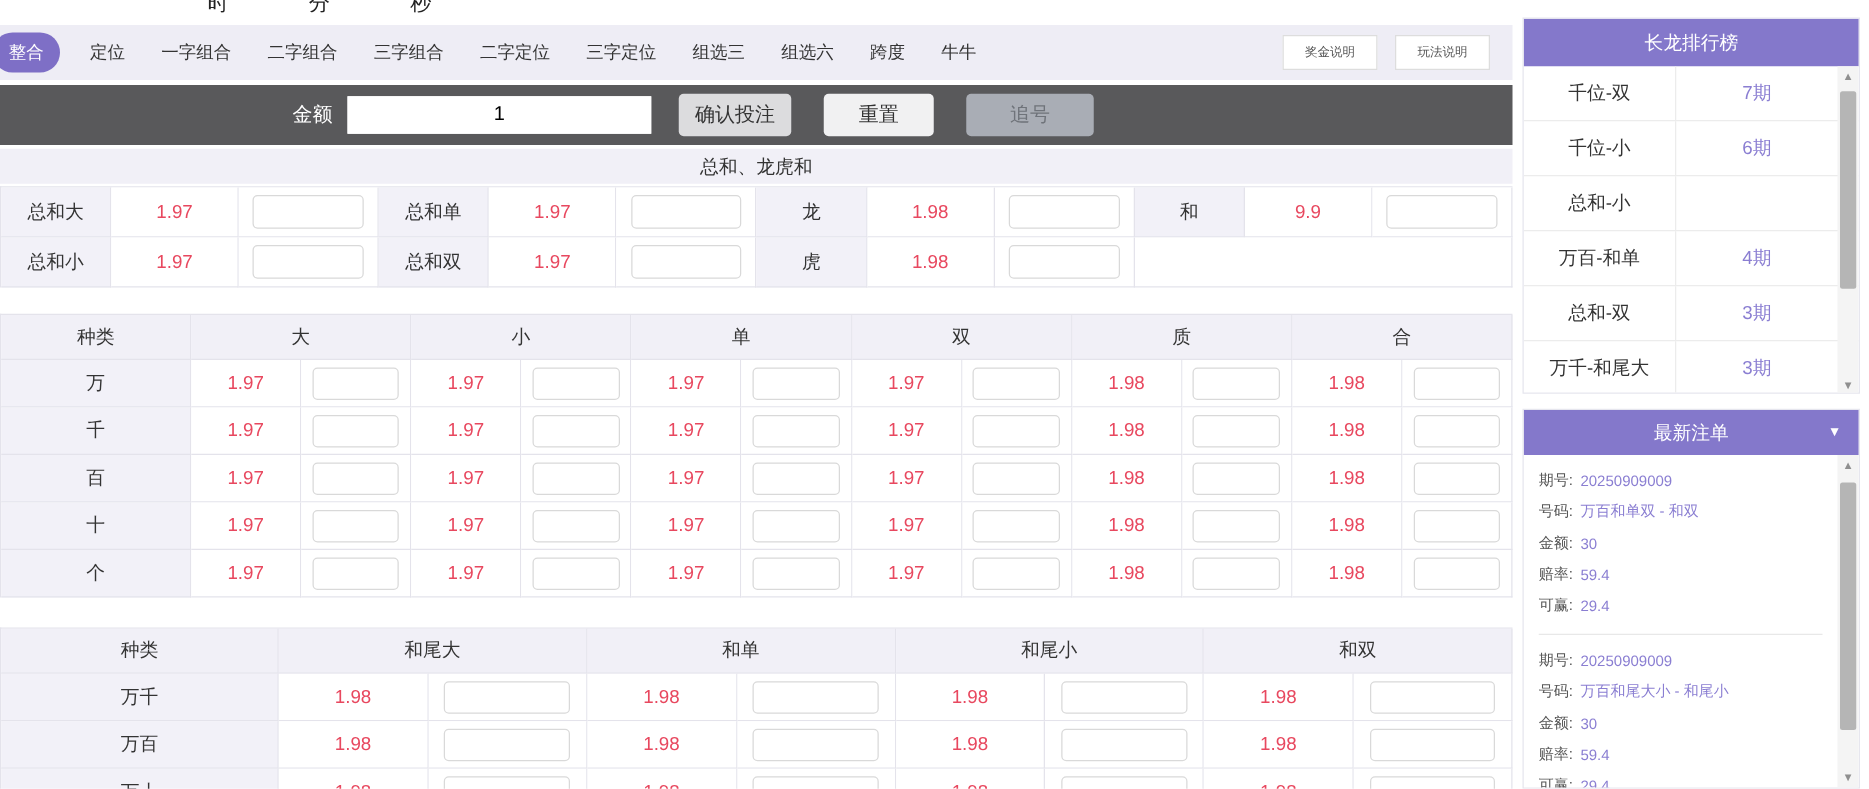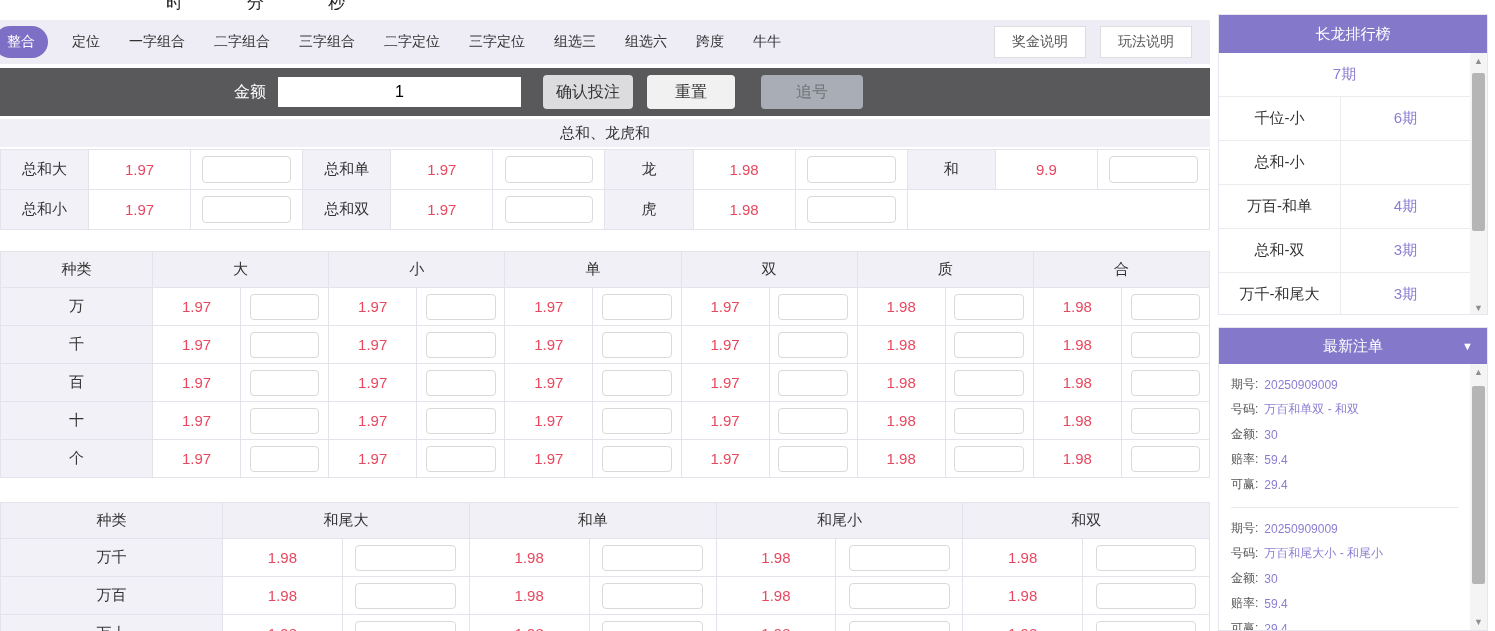--- a/index.html
+++ b/index.html
@@ -11,29 +11,29 @@
   
   .timer-strip { height:10px; overflow:hidden; position:relative; }
   .timer-strip span { position:absolute; top:-9px; font-size:17px; color:#222; }
   .t-h { left:166px; } .t-m { left:247px; } .t-s { left:328px; }
 
   
   .tabbar { margin-top:10px; height:44px; background:#eeedf5; display:flex; align-items:center; font-size:14px; }
   .tab { color:#333; margin-right:29px; cursor:pointer; white-space:nowrap; }
   .tab.active { background:#7e6fc6; color:#fff; padding:7px 13px; border-radius:16px; margin-left:-6px; margin-right:24px; }
   .tab-btns { margin-left:auto; display:flex; gap:14px; margin-right:18px; }
-  .tbtn { background:#fff; border:1px solid #ddd; border-radius:0; padding:6px 17px; font-size:14px; color:#555; cursor:pointer; }
+  .tbtn { background:#fff; border:1px solid #ddd; border-radius:0; padding:6px 17px; font-size:10px; color:#555; cursor:pointer; }
 
   
   .darkbar { margin-top:4px; height:48px; background:#59595b; display:flex; align-items:center; }
   .amt-label { color:#fff; font-size:16px; margin-left:234px; }
   .amt-input { width:243px; height:30px; margin-left:12px; border:1px solid #fff; background:#fff; text-align:center; font-size:16px; outline:none; }
   .dbtn { height:34px; border:none; border-radius:4px; font-size:16px; cursor:pointer; }
   .dbtn.confirm { width:90px; margin-left:22px; background:#dcdcde; color:#333; }
-  .dbtn.reset   { width:88px;  margin-left:14px; background:#f1f1f2; color:#333; }
+  .dbtn.reset   { width:88px;  margin-left:26px; background:#f1f1f2; color:#333; }
   .dbtn.chase   { width:102px; margin-left:26px; background:#a9adb5; color:#6f737a;text-align:center; }
 
   .sec-title { margin-top:3px; height:28px; background:#f1f0f7; display:flex; align-items:center; justify-content:center; font-size:15px; }
 
   
   .tbl { display:grid; border-left:1px solid #e4e3eb; border-top:1px solid #e4e3eb; background:#fff; }
   .c { border-right:1px solid #e4e3eb; border-bottom:1px solid #e4e3eb; display:flex; align-items:center; justify-content:center; font-size:15px; background:#fff; }
   .lbl { background:#f2f1f8; }
   .hdr { background:#f1f0f7; }
   .odds { color:#e8485f; }
@@ -352,20 +352,21 @@
       </div>
   </div>
 </div>
 
 <div class="sidebar">
 
   <div class="panel p1">
     <div class="phead">长龙排行榜</div>
     <div class="plist">
       <div class="drow">
+        <div class="dname">千位-双</div>
         <div class="dval">7期</div>
       </div>
       <div class="drow">
         <div class="dname">千位-小</div>
         <div class="dval">6期</div>
       </div>
       <div class="drow">
         <div class="dname">总和-小</div>
       </div>
       <div class="drow">

